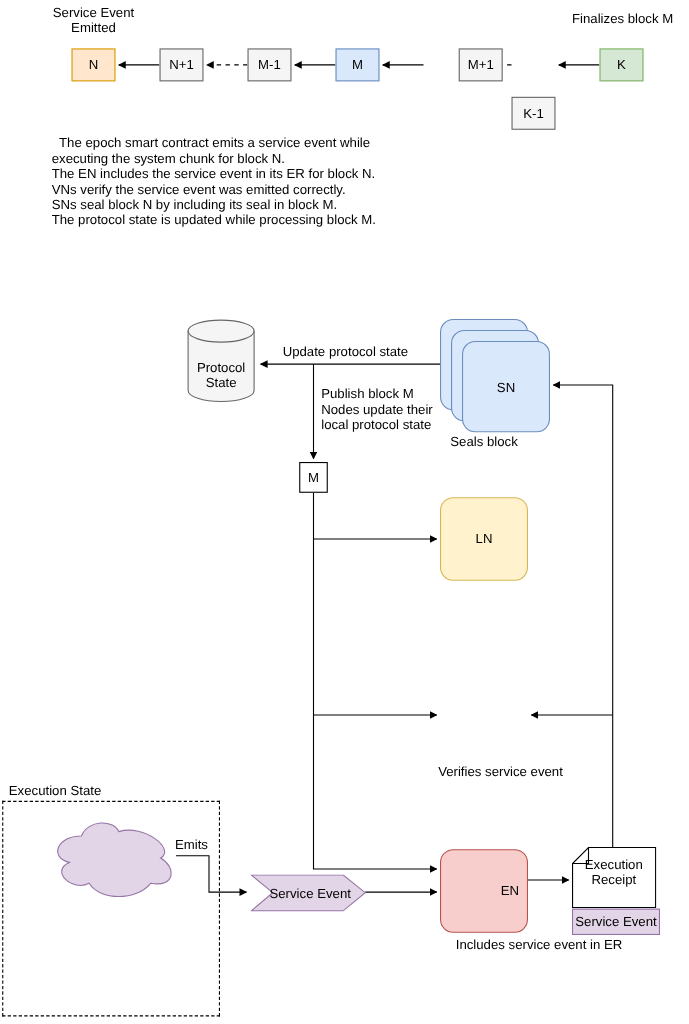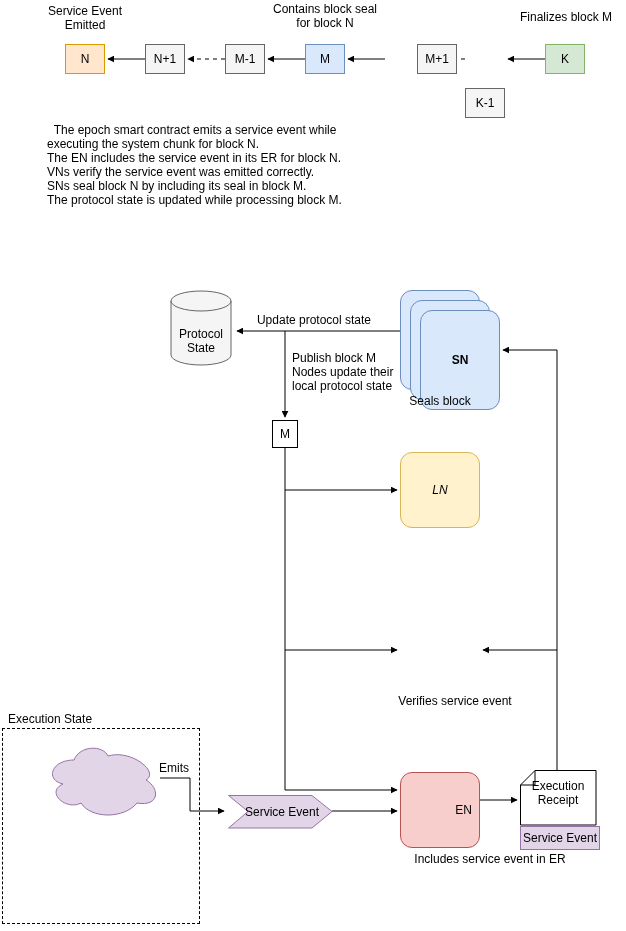--- a/index.html
+++ b/index.html
@@ -13,21 +13,21 @@
   svg.connectors line, svg.connectors polyline { stroke:#000; stroke-width:1; fill:none; }
   .dashed { stroke-dasharray:4 4; }
   .block { position:absolute; width:40px; height:30px; line-height:28px; text-align:center; border:1px solid #666; background:#F5F5F5; top:44px; }
   .block.orange { background:#FFE6CC; border-color:#D79B00; }
   .block.blue   { background:#DAE8FC; border-color:#6C8EBF; }
   .block.green  { background:#D5E8D4; border-color:#82B366; }
   .node { position:absolute; width:80px; height:76px; border:1px solid; border-radius:12px; display:flex; align-items:center; justify-content:center; background:#fff; }
   .node.yellow { background:#FFF2CC; border-color:#D6B656; }
   .node.green  { background:#D5E8D4; border-color:#82B366; }
   .node.red    { background:#F8CECC; border-color:#B85450;padding-left:47px; }
-  .card { position:absolute; width:80px; height:100px; border:1px solid #6C8EBF; border-radius:12px; background:#DAE8FC;font-weight:bold; }
+  .card { position:absolute; width:80px; height:83px; border:1px solid #6C8EBF; border-radius:12px; background:#DAE8FC; }
   .mbox { position:absolute; left:272px; top:420px; width:26px; height:28px; background:#fff; border:1px solid #000; text-align:center; line-height:26px; }
   .dashed-region { position:absolute; left:2px; top:728px; width:198px; height:196px; border:1px dashed #000; background:transparent; }
   .purple-box { position:absolute; left:520px; top:826px; width:80px; height:24px; background:#E1D5E7; border:1px solid #9673A6; text-align:center; line-height:22px; }
 </style>
 </head>
 <body>
 
 <div class="canvas">
 
   <svg class="connectors" width="626" height="931" viewBox="0 0 626 931">
@@ -51,22 +51,20 @@
     <line x1="285" y1="650" x2="397" y2="650" marker-end="url(#arrow)"></line>
     <polyline points="160,778 190,778 190,811 224,811" marker-end="url(#arrow)"></polyline>
     <line x1="332" y1="811" x2="397" y2="811" marker-end="url(#arrow)"></line>
     <line x1="480" y1="800" x2="517" y2="800" marker-end="url(#arrow)"></line>
     <polyline points="557,770 557,350 503,350" marker-end="url(#arrow)"></polyline>
     <line x1="557" y1="650" x2="483" y2="650" marker-end="url(#arrow)"></line>
   </svg>
 
   <div class="lbl center" style="left:35px; top:4px; width:100px;">Service Event
 Emitted</div>
-  <div class="lbl center" style="left:265px; top:2px; width:120px;">Contains block seal
-for block N</div>
   <div class="lbl center" style="left:510px; top:10px; width:112px;">Finalizes block M</div>
 
   <div class="block orange" style="left:65px;">N</div>
   <div class="block" style="left:145px;">N+1</div>
   <div class="block" style="left:225px;">M-1</div>
   <div class="block blue" style="left:305px;">M</div>
   <div class="block" style="left:385px;margin-left:32px;">M+1</div>
   <div class="block" style="left:465px;margin-top:44px;">K-1</div>
   <div class="block green" style="left:545px;">K</div>
 
@@ -91,21 +89,21 @@
   </div>
   <div class="lbl center" style="left:390px; top:394px; width:100px;">Seals block</div>
 
   <div class="lbl center" style="left:244px; top:313px; width:140px;">Update protocol state</div>
   <div class="lbl" style="left:292px; top:351px; width:112px;">Publish block M
 Nodes update their
 local protocol state</div>
 
   <div class="mbox">M</div>
 
-  <div class="node yellow" style="left:400px; top:452px;font-style:italic;">
+  <div class="node yellow" style="left:400px; top:452px;">
     <span>LN</span>
   </div>
   <div class="lbl center" style="left:375px; top:694px; width:160px;">Verifies service event</div>
   <div class="node red" style="left:400px; top:772px;">
     <span>EN</span>
   </div>
   <div class="lbl center" style="left:405px; top:852px; width:170px;">Includes service event in ER</div>
 
   <div class="lbl" style="left:8px; top:712px; width:120px;">Execution State</div>
   <div class="dashed-region"></div>

